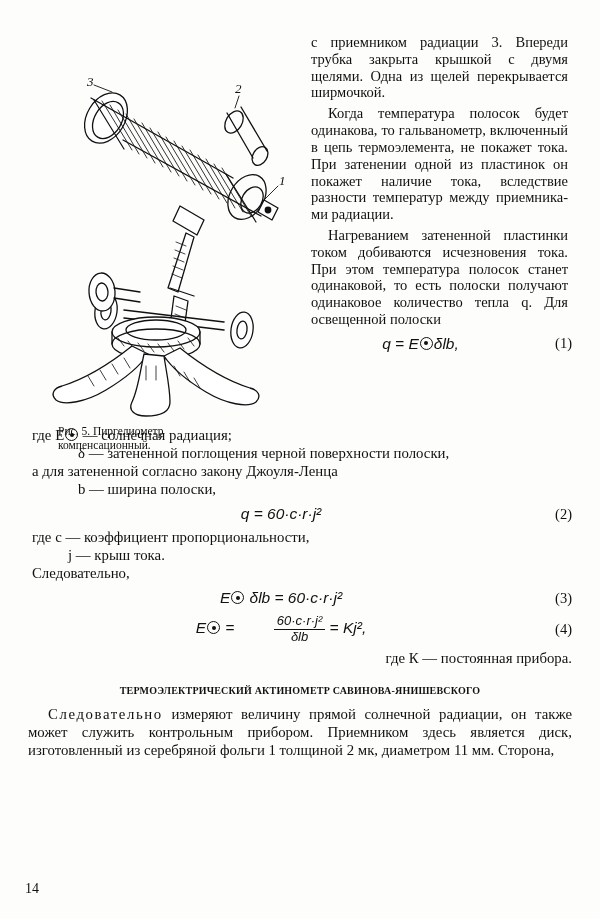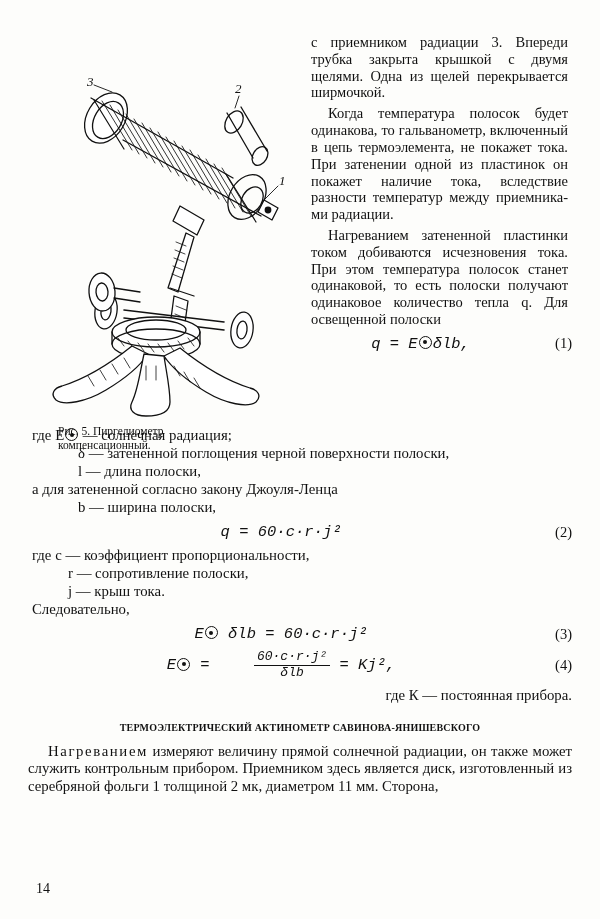--- a/index.html
+++ b/index.html
@@ -61,21 +61,21 @@
   
   .formula-row {
     display:flex;
     align-items:center;
     margin:7px 0 5px 0;
   }
   .formula {
     flex:1 1 auto;
     text-align:center;
     font-size:15.5px;
-    font-family:Liberation Mono, monospace;
+    font-family:Liberation Sans, sans-serif;
   }
   .eqno {
     flex:0 0 38px;
     text-align:right;
     font-size:14.5px;
   }
   .it { font-style:italic; }
   .sun {
     display:inline-block;
     width:11px; height:11px;
@@ -118,21 +118,21 @@
   .section-title {
     text-align:center;
     font-weight:bold;
     font-size:10px;
     letter-spacing:0.2px;
     margin:18px 0 10px 0;
   }
 
   .folio {
     position:absolute;
-    left:36px; bottom:22px;
+    left:25px; bottom:22px;
     font-size:14px;
   }
 </style>
 </head>
 <body>
 
 <div class="page">
 
   <div class="top">
 
@@ -286,33 +286,31 @@
     </div>
   </div>
 
   <div class="body" style="margin-top:6px;">
 
     <div class="defs">
       <div class="defline">
         <span>где E</span><span class="sun"></span><span> — солнечная радиация;</span>
       </div>
       <div class="defline pad2">δ — затененной поглощения черной поверхности полоски,</div>
-      <div class="defline pad2">l — длина полоски,</div>
       <div class="defline">а для затененной согласно закону Джоуля-Ленца</div>
       <div class="defline pad2">b — ширина полоски,</div>
     </div>
 
     <div class="formula-row">
       <div class="formula it">q = 60·c·r·j²</div>
       <div class="eqno">(2)</div>
     </div>
 
     <div class="defs">
       <div class="defline">где c — коэффициент пропорциональности,</div>
-      <div class="defline pad1">r — сопротивление полоски,</div>
       <div class="defline pad1">j — крыш тока.</div>
       <div class="defline">Следовательно,</div>
     </div>
 
     <div class="formula-row">
       <div class="formula">
         <span class="it">E</span><span class="sun"></span>&nbsp;<span class="it">δlb = 60·c·r·j²</span>
       </div>
       <div class="eqno">(3)</div>
     </div>
@@ -321,17 +319,17 @@
       <div class="formula">
         <span class="it">E</span><span class="sun"></span>&nbsp;=&nbsp;<span class="frac"><span class="num it">60·c·r·j²</span><span class="den it">δlb</span></span>&nbsp;<span class="it">= Kj²,</span>
       </div>
       <div class="eqno">(4)</div>
     </div>
 
     <div class="defline" style="margin-top:4px;text-align:right;">где К — постоянная прибора.</div>
 
     <div class="section-title">ТЕРМОЭЛЕКТРИЧЕСКИЙ АКТИНОМЕТР САВИНОВА-ЯНИШЕВСКОГО</div>
 
-    <p class="ind"><span class="spaced">Нагреванием</span><span> измеряют величину прямой солнечной радиации, он также может служить контрольным прибором. Приемником здесь является диск, изготовленный из сереб­ряной фольги 1 толщиной 2 мк, диаметром 11 мм. Сторона,</span></p>
+    <p class="ind"><span class="spaced">Следовательно</span><span> измеряют величину прямой солнечной радиации, он также может служить контрольным прибором. Приемником здесь является диск, изготовленный из сереб­ряной фольги 1 толщиной 2 мк, диаметром 11 мм. Сторона,</span></p>
   </div>
 
   <div class="folio">14</div>
 </div>
 
 </body></html>

